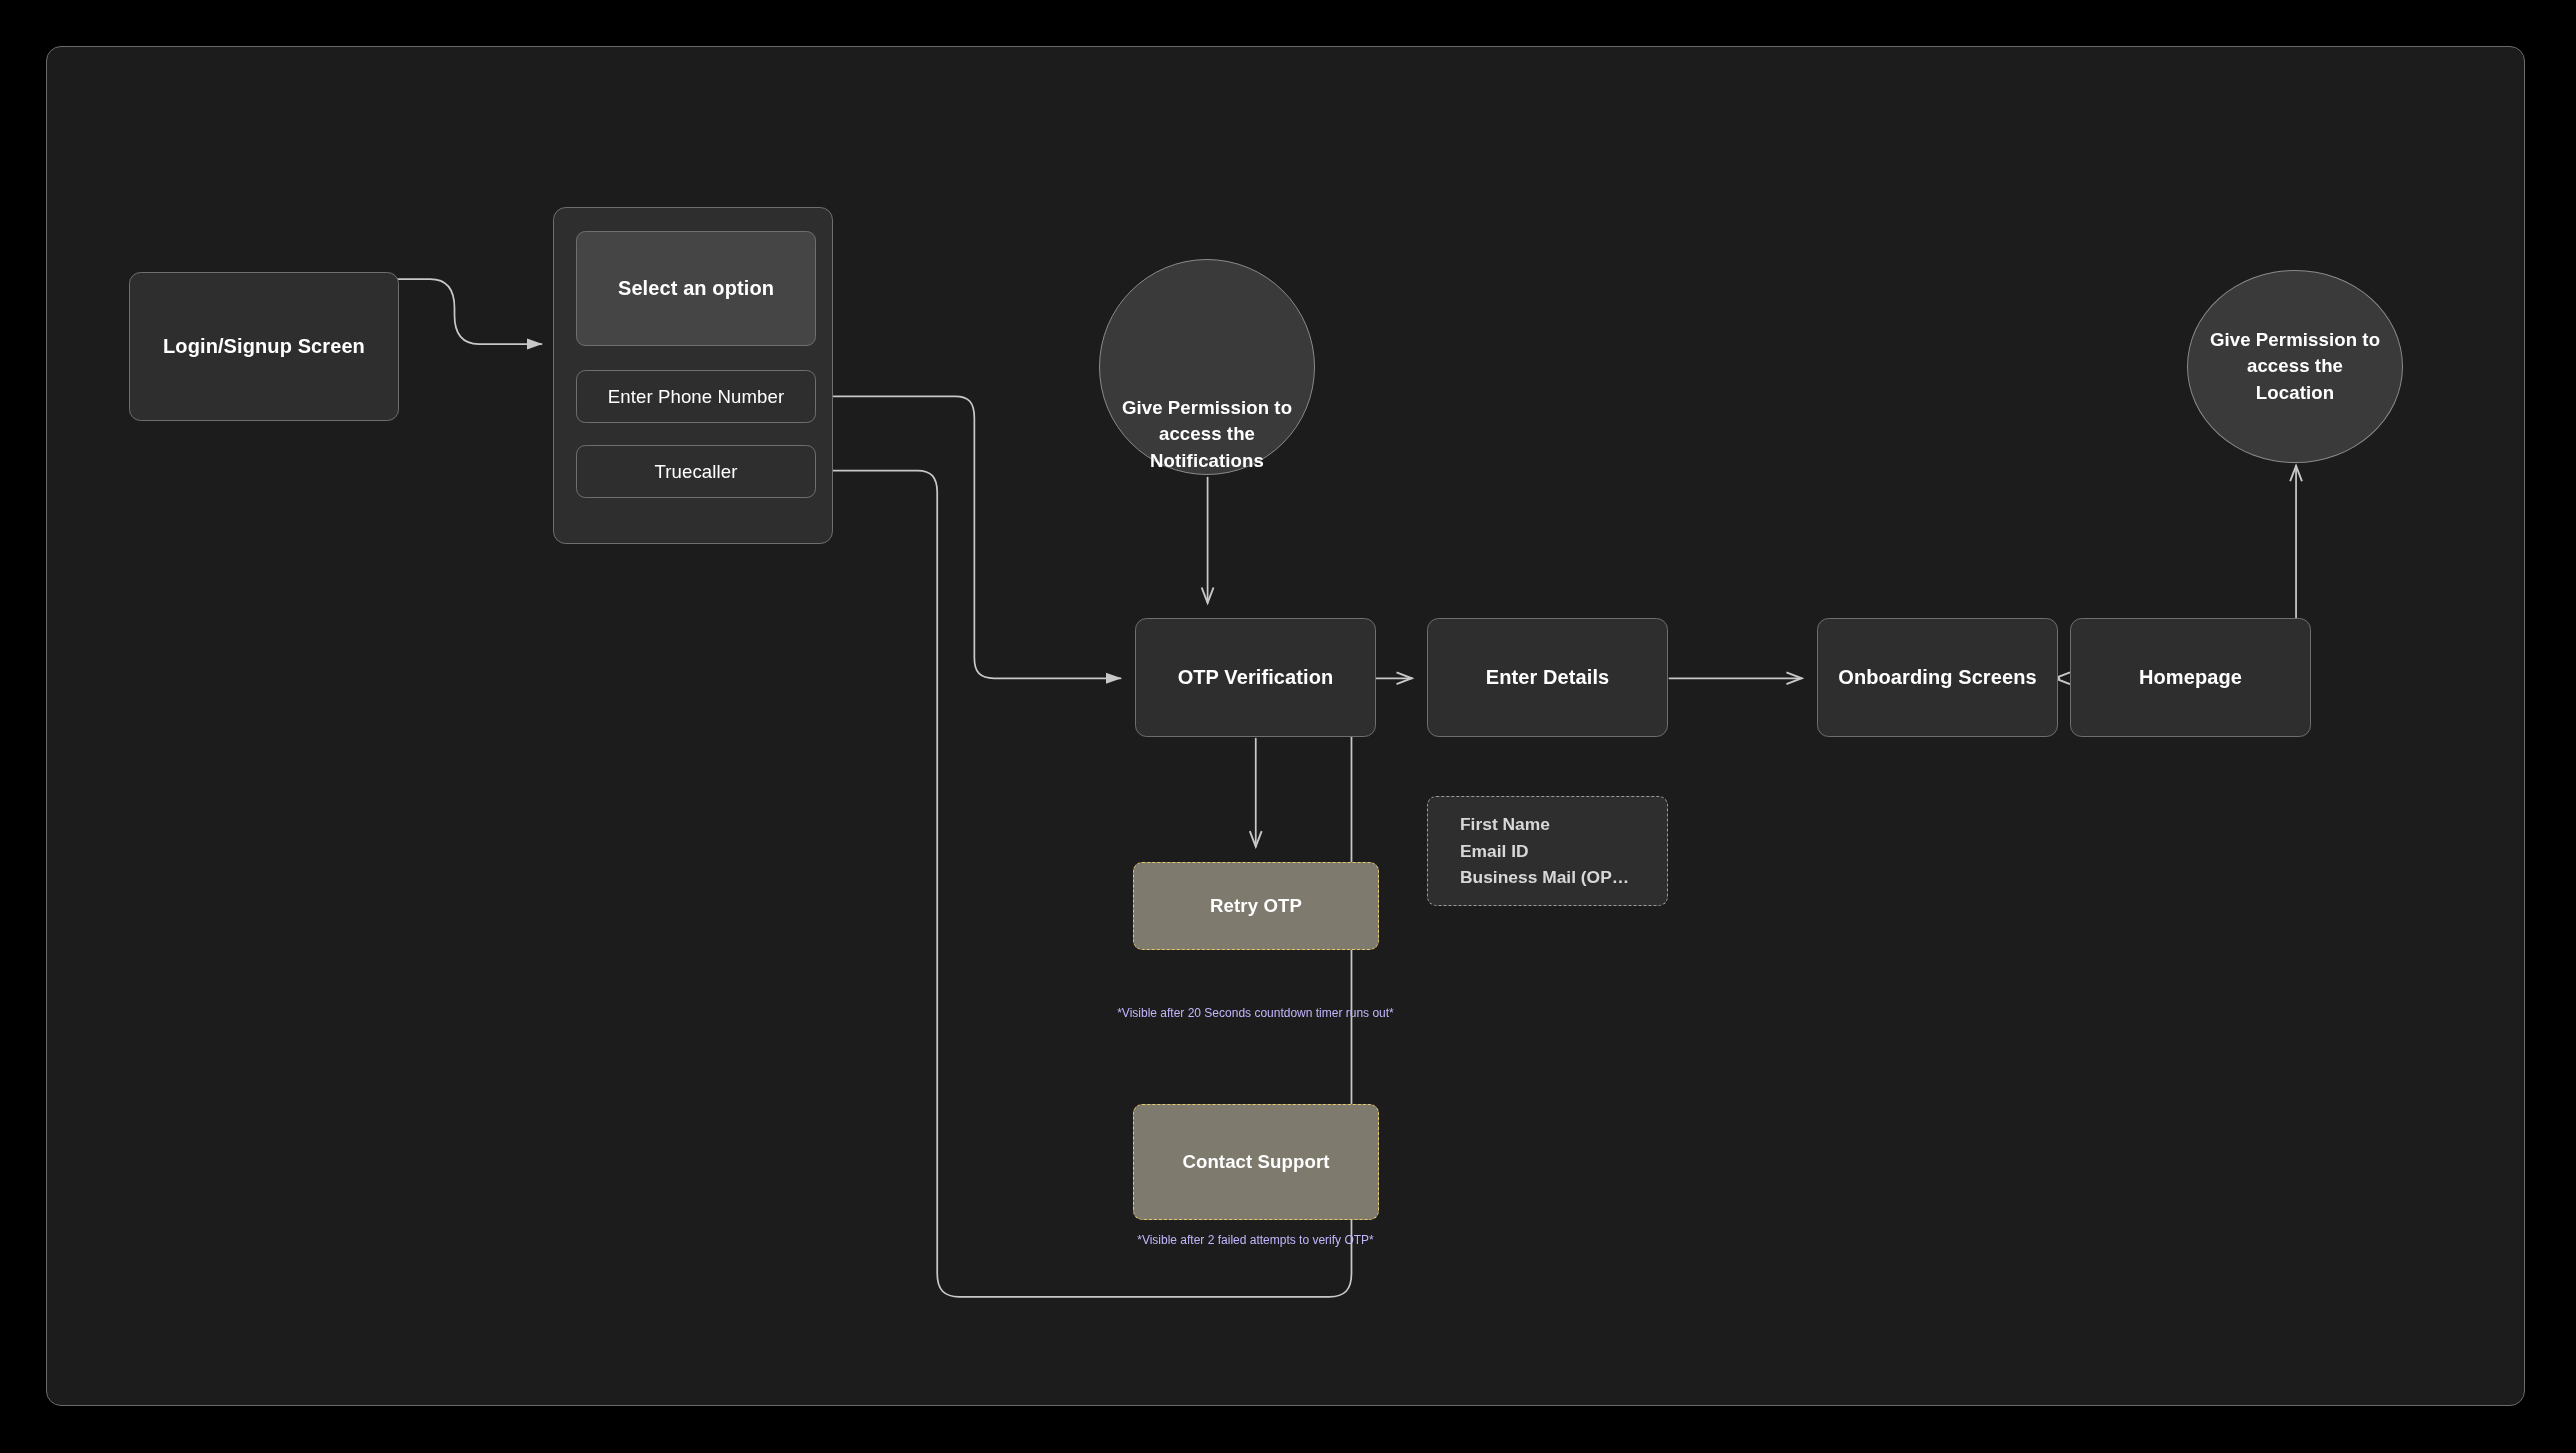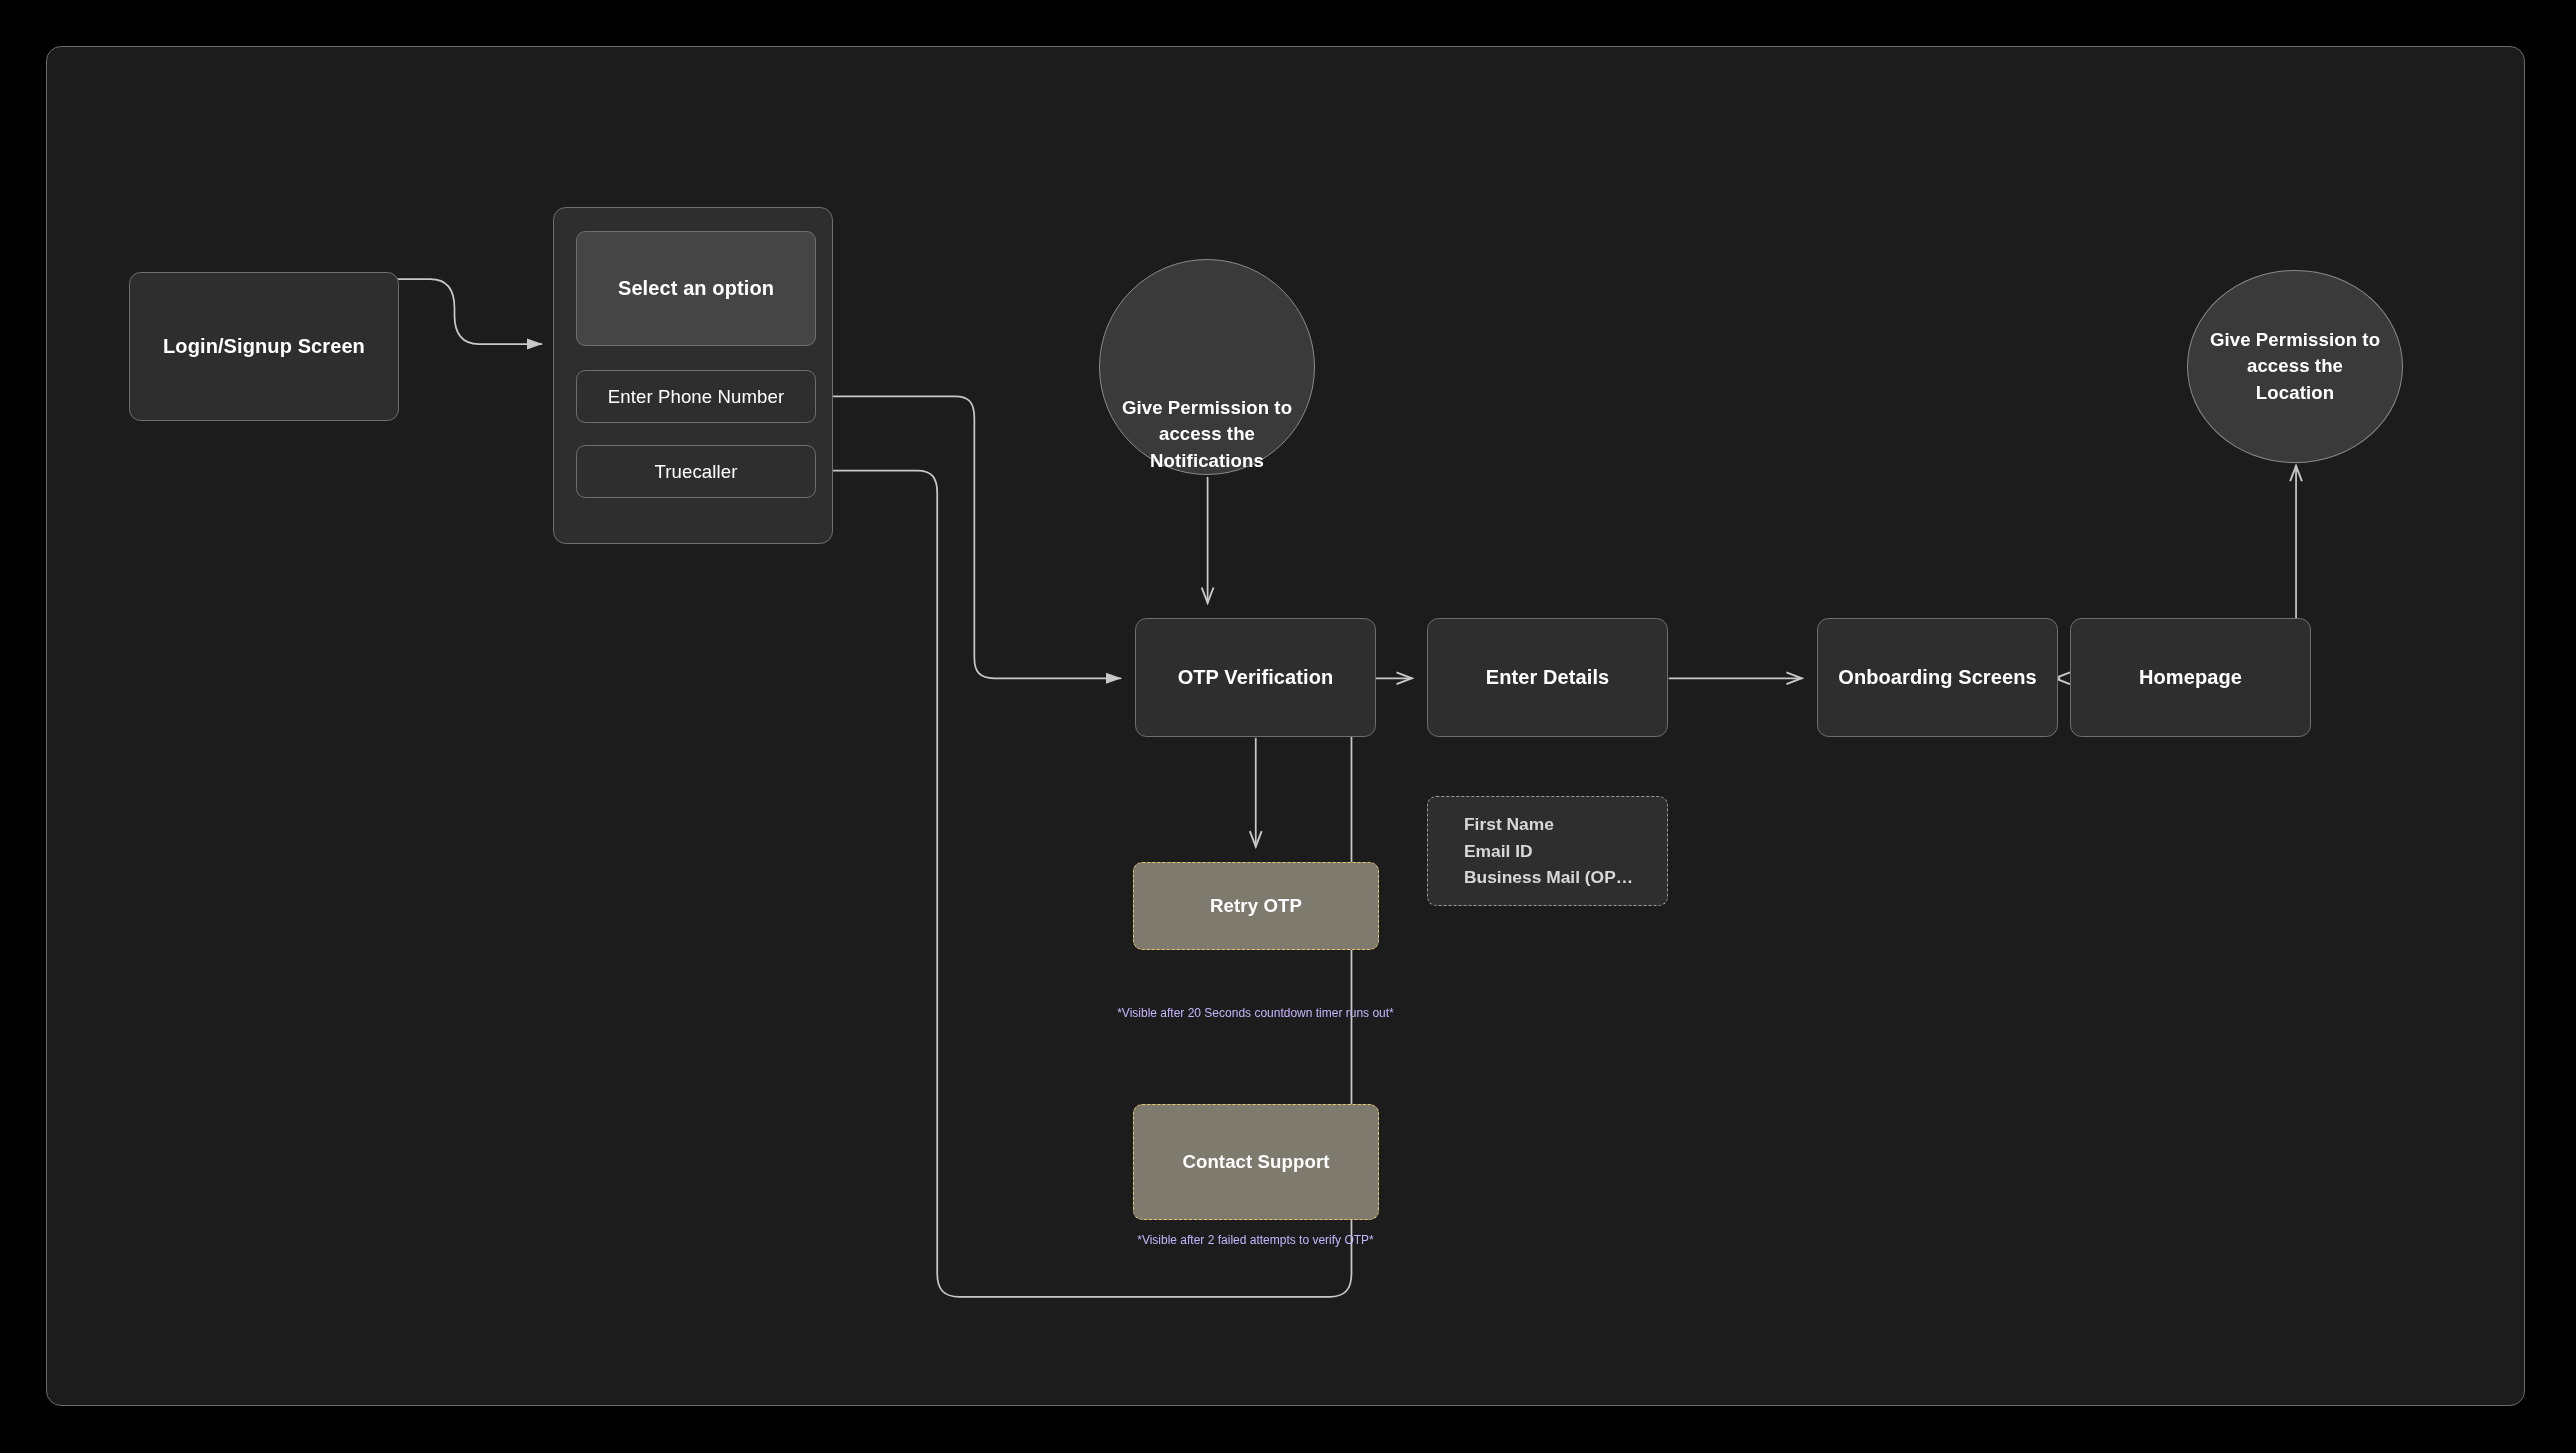--- a/index.html
+++ b/index.html
@@ -189,22 +189,22 @@
     width: 241px;
     height: 110px;
     box-sizing: border-box;
     background: #2E2E2E;
     border: 1.7px dashed #9a9a9a;
     border-radius: 9.3px;
     display: flex;
     align-items: center;
   }
   #details-list-box ul {
-    margin: 0;
-    padding-left: 36px;
+    margin: 16px;
+    padding-left: 16px;
     list-style: none;
   }
   #details-list-box li {
     position: relative;
     color: #D8D8D8;
     font-size: 17.4px;
     font-weight: bold;
     line-height: 1.53;
     white-space: nowrap;
     overflow: hidden;

